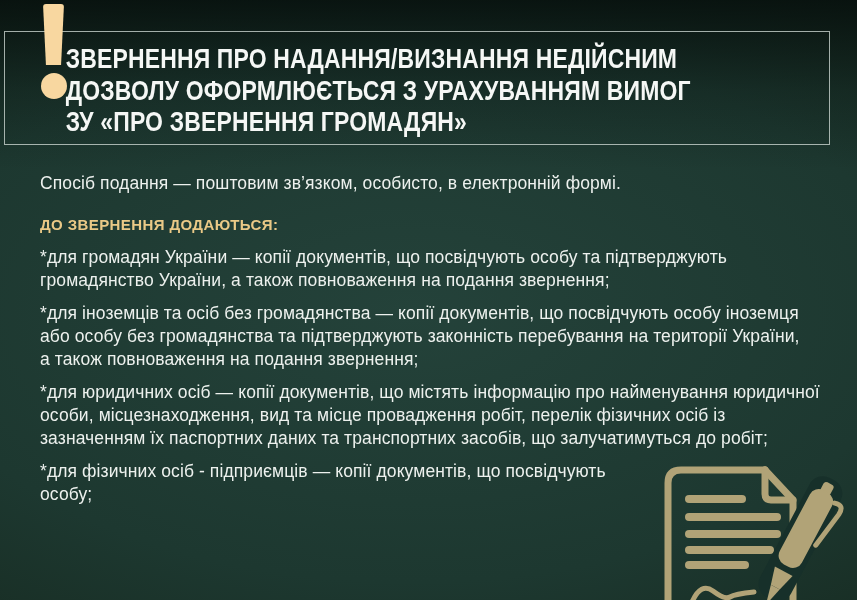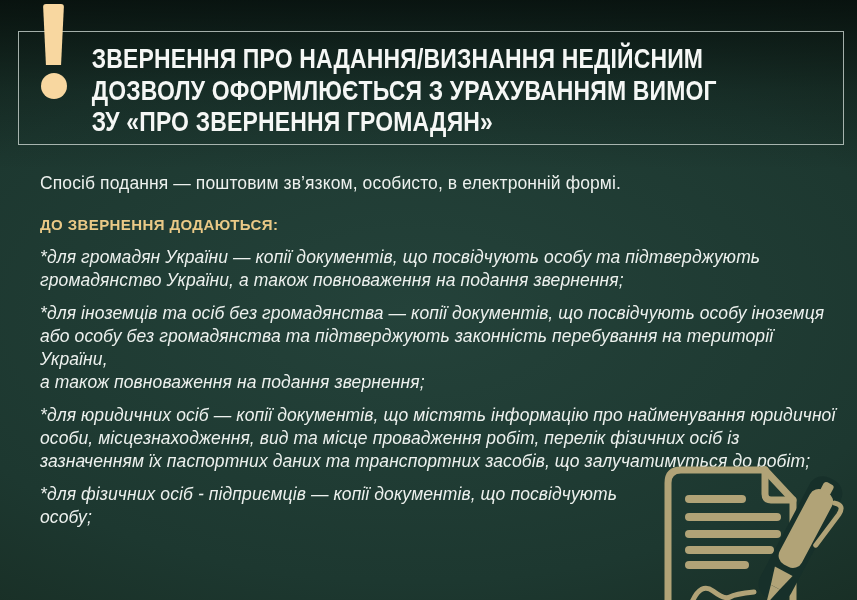--- a/index.html
+++ b/index.html
@@ -7,24 +7,23 @@
     position:relative;
     width:857px;height:600px;
     overflow:hidden;
     font-family:"Liberation Sans","DejaVu Sans",sans-serif;
     background:
       linear-gradient(180deg, rgba(4,11,9,0.78) 0%, rgba(4,11,9,0.25) 90px, rgba(4,11,9,0) 170px),
       radial-gradient(130% 100% at 48% 52%, #24423a 0%, #1d3830 45%, #16291f 75%, #0b1713 100%);
   }
   
   .title-box{
-    position:absolute;left:18px;top:31px;width:826px;height:114px;
+    position:absolute;left:4px;top:31px;width:826px;height:114px;
     border:1.5px solid rgba(206,216,211,0.78);
     box-sizing:border-box;
-    padding-left:12px;
   }
   .title{
     margin:0;
     padding:11px 0 0 74px;
     font-size:28px;line-height:31.5px;font-weight:700;
     color:#f5f7f5;
     white-space:pre;
     letter-spacing:0.2px;
     transform:scaleX(0.82);
     transform-origin:left top;
@@ -48,21 +47,20 @@
   .intro{
     margin:0;font-size:17.5px;line-height:23px;letter-spacing:0.1px;
   }
   .section-heading{
     margin:18px 0 0;font-size:15px;line-height:23px;font-weight:700;
     color:#eac987;letter-spacing:0.4px;
   }
   .item{
     margin:10px 0 0;font-size:17.5px;line-height:23px;letter-spacing:0.1px;
     white-space:pre-line;
-    font-style:italic;
   }
   
   .doc-icon{position:absolute;left:650px;top:450px;width:200px;height:175px;}
 </style>
 </head>
 <body>
 
 <div class="page">
 
   <header>

